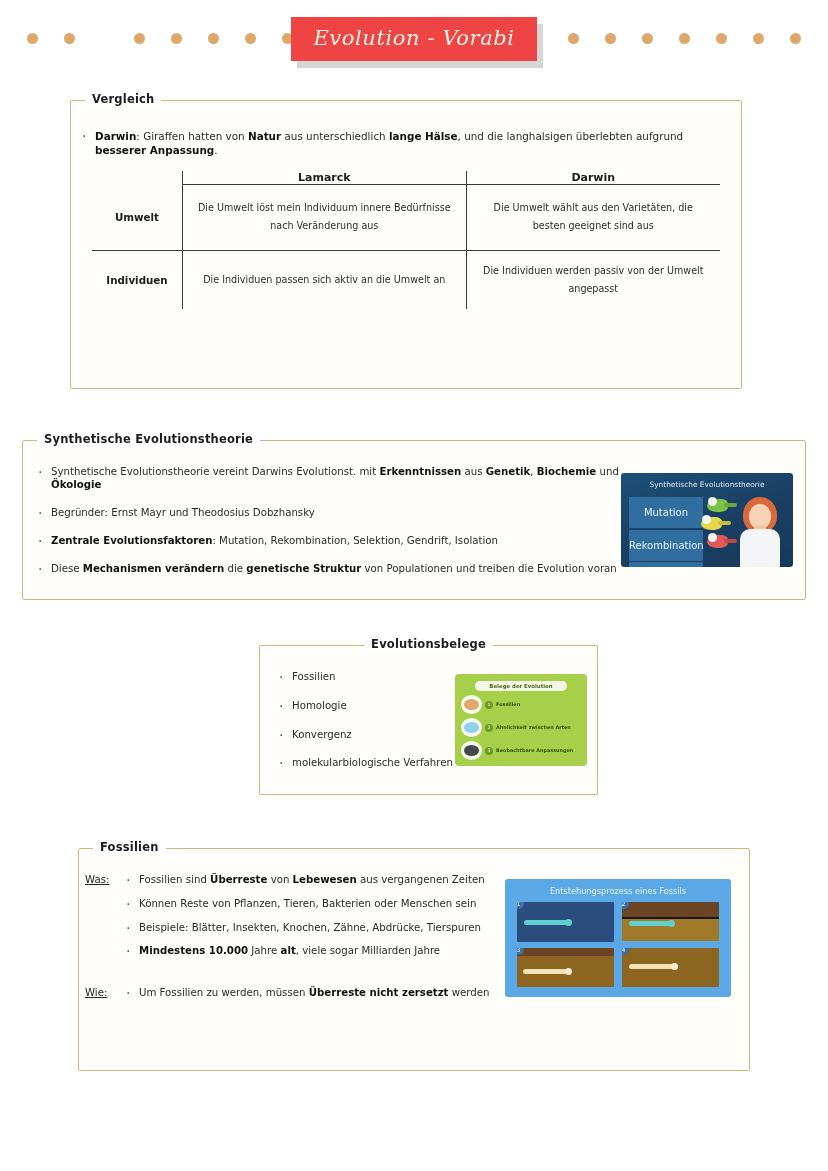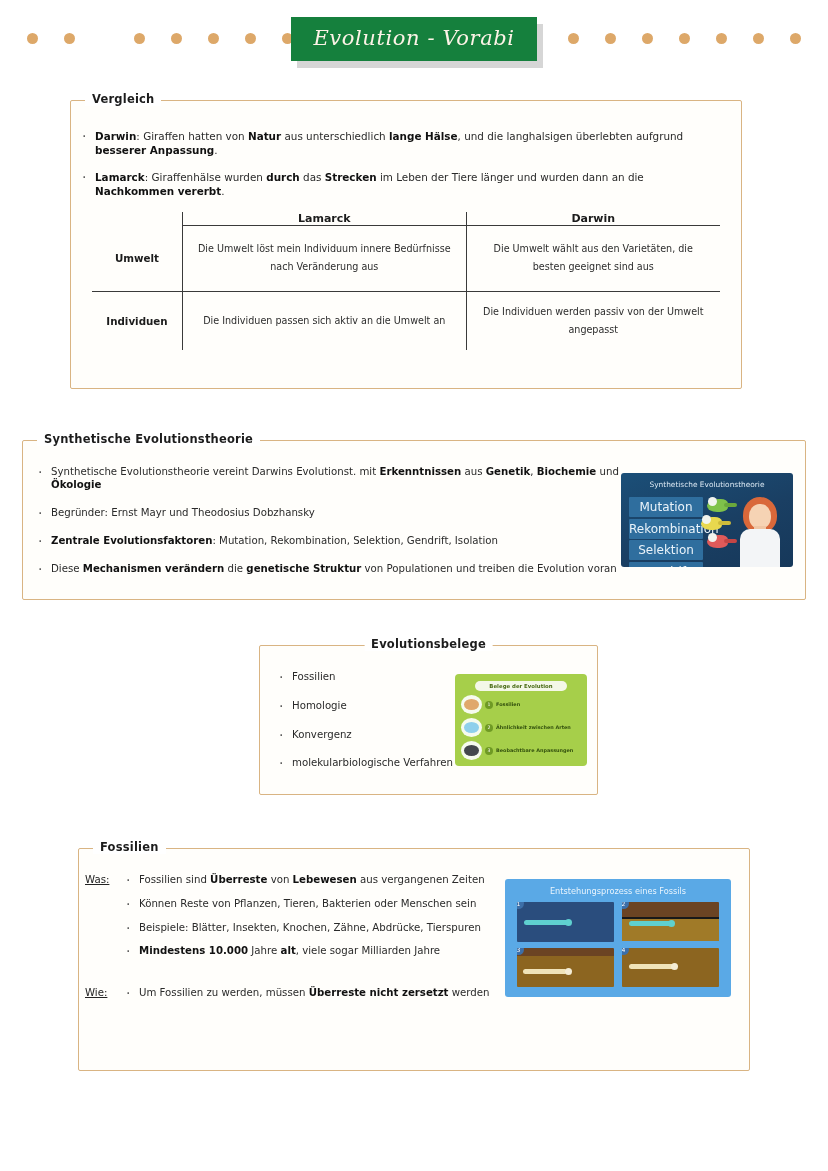--- a/index.html
+++ b/index.html
@@ -37,21 +37,21 @@
     width: 11px;
     height: 11px;
     border-radius: 50%;
     background: #dda869;
     margin: 0 13px;
   }
   .dot.gap-after { margin-right: 46px; }
 
   .title-box {
     position: relative;
-    background: #15803d;
+    background: #ef4444;
     padding: 9px 22px 11px 22px;
     box-shadow: 6px 7px 0 rgba(120,120,120,0.30);
     z-index: 3;
   }
   .title-text {
     font-family: "DejaVu Serif", serif;
     font-style: italic;
     font-size: 21px;
     color: #fdf3e7;
     letter-spacing: 0.6px;
@@ -159,23 +159,23 @@
     font-size: 7.4px;
     color: #dce9f4;
   }
   .ts-list {
     position: absolute; top: 24px; left: 8px;
     width: 74px;
   }
   .ts-item {
     background: #2f6e9e;
     color: #eaf3fa;
-    font-size: 12px;
+    font-size: 10px;
     text-align: center;
-    padding: 3px 0;
+    padding: 10px 0;
     margin-bottom: 1.6px;
     border-radius: 1px;
   }
   .bird { position: absolute; width: 30px; height: 14px; }
   .bird .body {
     position: absolute; left: 0; top: 0;
     width: 21px; height: 13px;
     border-radius: 60% 40% 45% 55%;
   }
   .bird .tail {
@@ -340,21 +340,20 @@
     <span class="dot"></span>
     <span class="dot"></span>
   </div>
 </div>
 
 <div class="section" id="sec-vergleich">
   <div class="legend left">Vergleich</div>
 
   <ul class="bullets verg-bullets">
       <li><b>Darwin</b><span>: Giraffen hatten von </span><b>Natur</b><span> aus unterschiedlich </span><b>lange Hälse</b><span>, und die langhalsigen überlebten aufgrund </span><b>besserer Anpassung</b><span>.</span></li>
-      <li><b>Lamarck</b><span>: Giraffenhälse wurden </span><b>durch</b><span> das </span><b>Strecken</b><span> im Leben der Tiere länger und wurden dann an die </span><b>Nachkommen vererbt</b><span>.</span></li>
     </ul>
 
   <table class="cmp">
     <thead>
       <tr class="cmp-head">
         <th class="blank col-label"></th>
         <th class="vsep">Lamarck</th>
         <th class="vsep">Darwin</th>
       </tr>
     </thead>

